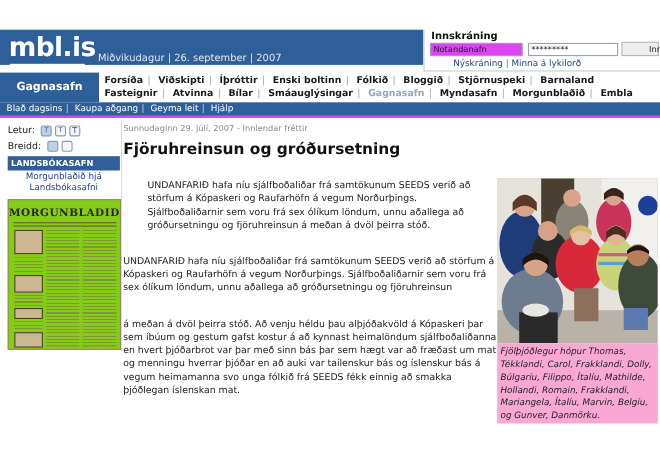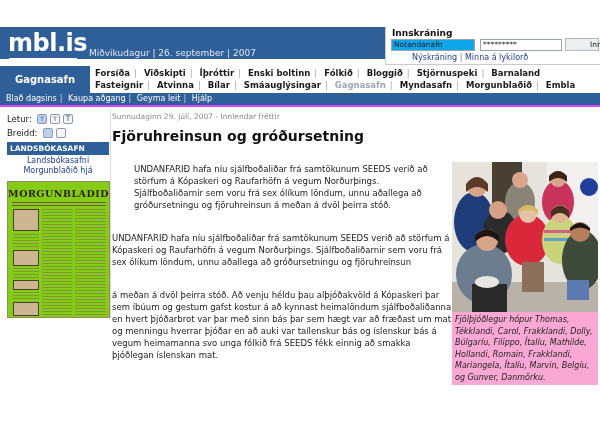--- a/index.html
+++ b/index.html
@@ -5,21 +5,21 @@
   * { box-sizing: border-box; margin: 0; padding: 0; }
   body { width: 600px; height: 424px; background: #ffffff; font-family: "DejaVu Sans", sans-serif; position: relative; overflow: hidden; color: #111; }
 
   .header { position: absolute; left: 0; top: 27px; width: 385px; height: 32px; background: #2f5f99; }
   .logo { position: absolute; left: 8px; top: 3px; color: #fff; font-family: "DejaVu Sans", sans-serif; font-weight: bold; font-size: 24px; letter-spacing: -0.5px; line-height: 26px; }
   .logo-underline { position: absolute; left: 9px; top: 31px; width: 68px; height: 2px; background: #fff; }
   .datestr { position: absolute; left: 89px; top: 21px; color: #dfe8f4; font-size: 9px; }
 
   .login { position: absolute; left: 385px; top: 27px; width: 215px; height: 38px; background: #fff; border-left: 1px solid #c8ccd2; border-bottom: 1px solid #c8ccd2; }
   .login-title { position: absolute; left: 6px; top: 1px; font-size: 9px; font-weight: bold; color: #111; }
-  .login-user { position: absolute; left: 5px; top: 12px; width: 84px; height: 12px; border: 1px solid #9aa3ad; font-size: 7.5px; padding-left: 2px; line-height: 10px; color: #222; background: #0ea5e9; }
+  .login-user { position: absolute; left: 5px; top: 12px; width: 84px; height: 12px; border: 1px solid #9aa3ad; font-size: 7.5px; padding-left: 2px; line-height: 10px; color: #222; background: #d946ef; }
   .login-pass { position: absolute; left: 94px; top: 12px; width: 82px; height: 12px; border: 1px solid #9aa3ad; font-size: 7.5px; padding-left: 2px; line-height: 10px; color: #222; background: #fff; }
   .login-btn { position: absolute; left: 179px; top: 11px; width: 34px; height: 13px; border: 1px solid #b4b8bd; background: #eceef0; font-size: 7.5px; line-height: 11px; text-align: center; color: #222; padding-left: 24px; }
   .login-links { position: absolute; left: 26px; top: 26px; font-size: 8px; color: #1d3f8f; }
   .login-links span.sep { color: #777; }
 
   .gagnasafn-tab { position: absolute; left: 0; top: 66px; width: 90px; height: 27px; background: #2f5f99; color: #fff; font-weight: bold; font-size: 10px; line-height: 27px; text-align: center; }
   .topnav { position: absolute; left: 90px; top: 66px; width: 510px; height: 27px; background: #fff; }
   .nav-row { position: absolute; left: 5px; font-size: 8.5px; font-weight: bold; color: #1a1a1a; white-space: nowrap; }
   .nav-row.r1 { top: 2px; }
   .nav-row.r2 { top: 14px; }
@@ -110,22 +110,22 @@
 <div class="sidebar">
   <div class="letur">Letur:</div>
   <div class="tbtn active" style="left:33px; top:5px;">T</div>
   <div class="tbtn" style="left:46px; top:5px;">T</div>
   <div class="tbtn" style="left:59px; top:5px; font-size:7.5px;">T</div>
   <div class="breidd">Breidd:</div>
   <div class="tbtn active" style="left:39px; top:19px;"></div>
   <div class="tbtn" style="left:52px; top:19px;"></div>
   <div class="sb-heading">LANDSBÓKASAFN</div>
   <div class="sb-link">
+    <div>Morgunblaðið hjá</div>
     <div>Landsbókasafni</div>
-    <div>Morgunblaðið hjá</div>
   </div>
   <div class="paper">
     <div class="paper-title">MORGUNBLADID</div>
     <div class="paper-rule" style="top:20px;"></div>
     <div class="paper-rule" style="top:23px;"></div>
     <div class="paper-box" style="left:5px; top:27px; width:26px; height:22px;"></div>
     <div class="paper-col" style="left:5px; top:52px; width:26px; height:14px;"></div>
     <div class="paper-box" style="left:5px; top:68px; width:26px; height:16px;"></div>
     <div class="paper-col" style="left:5px; top:86px; width:26px; height:10px;"></div>
     <div class="paper-box" style="left:5px; top:98px; width:26px; height:10px;"></div>

